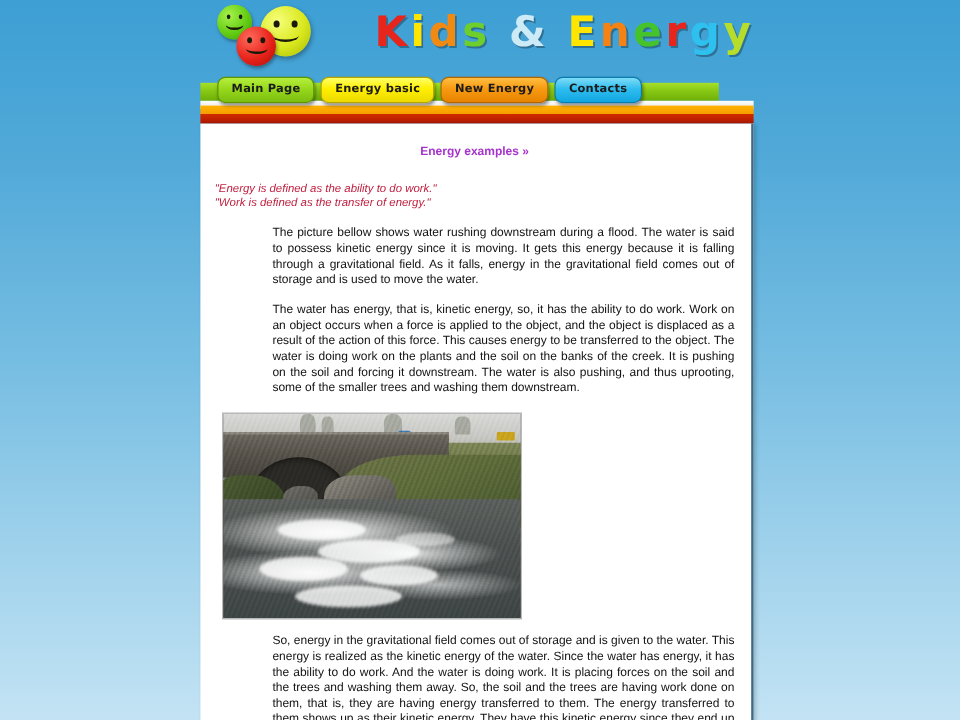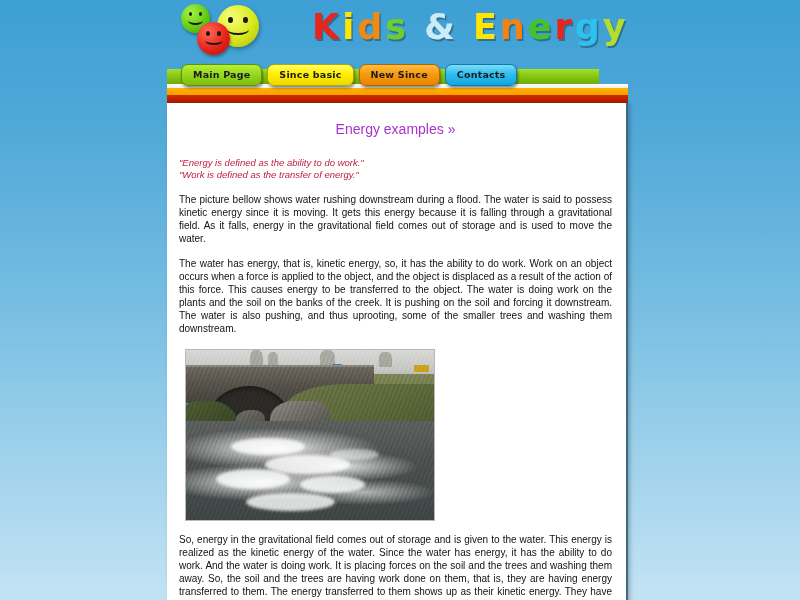--- a/index.html
+++ b/index.html
@@ -167,38 +167,39 @@
     border-right: 2px solid #3c6a85;
     box-sizing: border-box;
     box-shadow: 2px 0 4px rgba(0,0,0,0.25);
   }
   .inner {
     padding: 10px 14px 0 12px;
   }
   .page-title {
     text-align: center;
     color: #a633cc;
-    font-size: 14px;
-    font-weight: normal;
+    font-size: 10px;
+    font-weight: bold;
     margin: 8px 0 0 0;
     font-family: "Liberation Sans", sans-serif;
   }
   .quotes {
     margin-top: 20px;
     color: #c02040;
     font-style: italic;
     font-size: 9.5px;
     line-height: 12px;
   }
   .para {
     margin-top: 12px;
     font-size: 10px;
     line-height: 13px;
     color: #111111;
     text-align: justify;
+    margin-left: 48px;
   }
   .figure {
     margin: 14px 0 0 6px;
     width: 250px;
     height: 172px;
     border: 1px solid #b9b9b9;
     box-sizing: border-box;
     position: relative;
     overflow: hidden;
     background: #6d7476;
@@ -300,22 +301,22 @@
     <div class="site-title" id="site-title"><span style="color: rgb(232, 37, 28);">K</span><span style="color: rgb(255, 229, 0);">i</span><span style="color: rgb(240, 138, 18);">d</span><span style="color: rgb(111, 207, 42);">s</span><span style="color: rgb(255, 255, 255);">&nbsp;</span><span style="color: rgb(205, 234, 247);">&amp;</span><span style="color: rgb(255, 255, 255);">&nbsp;</span><span style="color: rgb(255, 229, 0);">E</span><span style="color: rgb(245, 130, 21);">n</span><span style="color: rgb(70, 195, 42);">e</span><span style="color: rgb(232, 37, 28);">r</span><span style="color: rgb(46, 192, 238);">g</span><span style="color: rgb(182, 221, 43);">y</span></div>
   </div>
 
   <div class="navwrap">
     <div class="nav-greenstrip"></div>
     <div class="nav-whitestrip"></div>
     <div class="nav-orangestrip"></div>
     <div class="nav-redstrip"></div>
     <div class="nav-buttons" id="nav-buttons">
         <div class="navbtn c-green">Main Page</div>
-        <div class="navbtn c-yellow">Since basic</div>
-        <div class="navbtn c-orange">New Since</div>
+        <div class="navbtn c-yellow">Energy basic</div>
+        <div class="navbtn c-orange">New Energy</div>
         <div class="navbtn c-cyan">Contacts</div>
       </div>
   </div>
 
   <div class="content">
     <div class="inner">
 
       <div class="page-title">Energy examples »</div>
 
       <div class="quotes">

